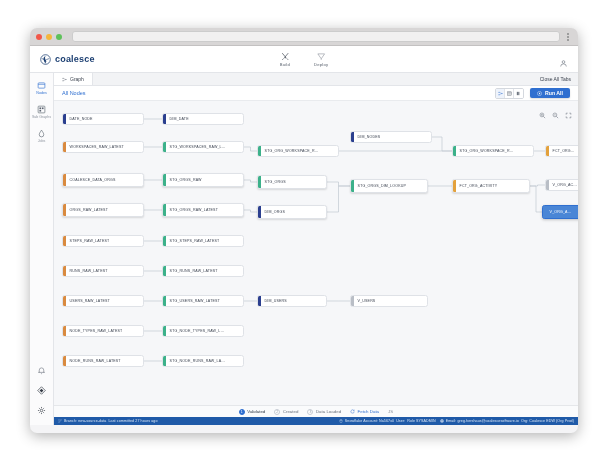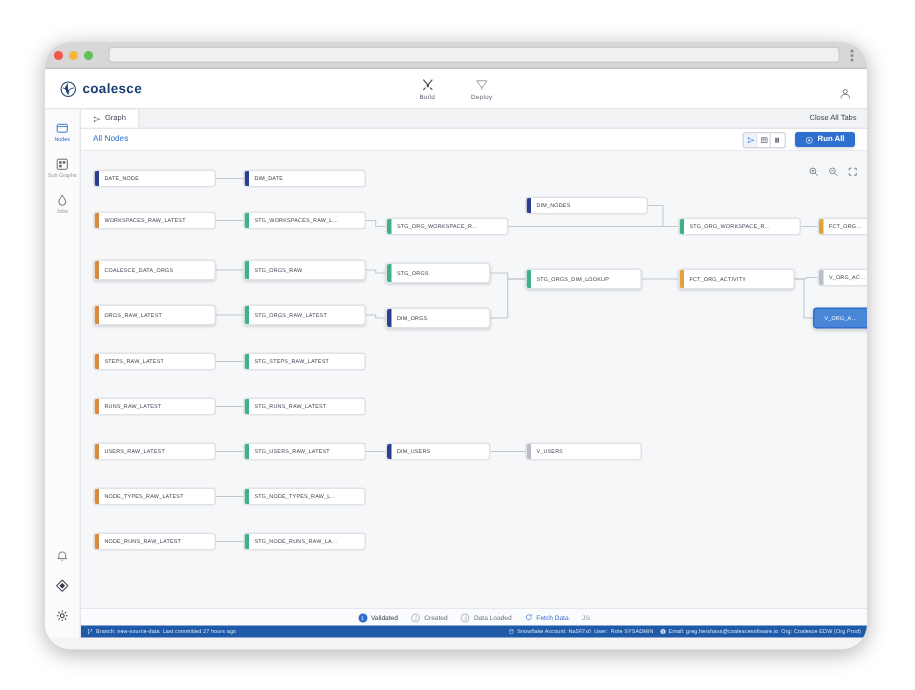--- a/index.html
+++ b/index.html
@@ -3,21 +3,21 @@
 <meta charset="utf-8">
 <style>
   * { box-sizing: border-box; margin:0; padding:0; }
   html,body { width:610px; height:460px; background:#ffffff; overflow:hidden;
     font-family:"Liberation Sans", sans-serif; }
 
   .page { position:relative; width:610px; height:460px; background:#fff; }
 
   
   .window { position:absolute; left:30px; top:28px; width:548px; height:405px;
-    background:#f4f4f6; border-radius:17px; box-shadow:0 3px 14px rgba(0,0,0,.30);
+    background:#f4f4f6; border-radius:7px; box-shadow:0 3px 14px rgba(0,0,0,.30);
     overflow:hidden; }
 
   .titlebar { height:18px; background:#d8d6d6; display:flex; align-items:center;
     padding:0 6px; gap:4px; border-bottom:1px solid #c3c1c1; }
   .dot { width:6px; height:6px; border-radius:50%; }
   .dot.r{background:#f2584a;} .dot.y{background:#f5b63c;} .dot.g{background:#5ec15a;}
   .urlbar { flex:1; height:11px; margin-left:6px; background:#f1f0f0;
     border:1px solid #ccc; border-radius:3px; }
   .kebab { width:8px; display:flex; flex-direction:column; align-items:center; gap:1px; }
   .kebab i { width:2px; height:2px; background:#8a8a8a; border-radius:50%; display:block; }

